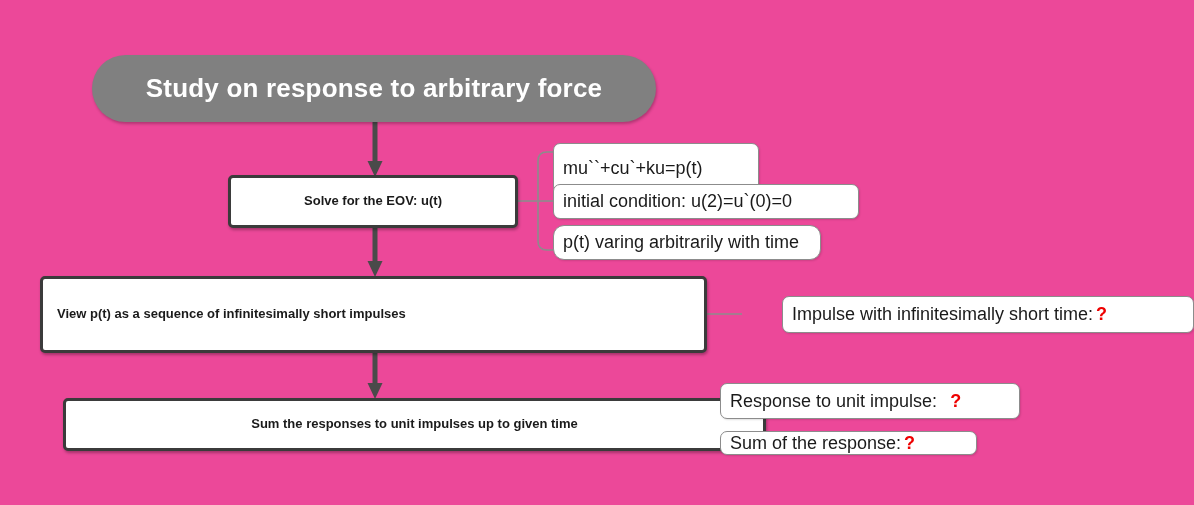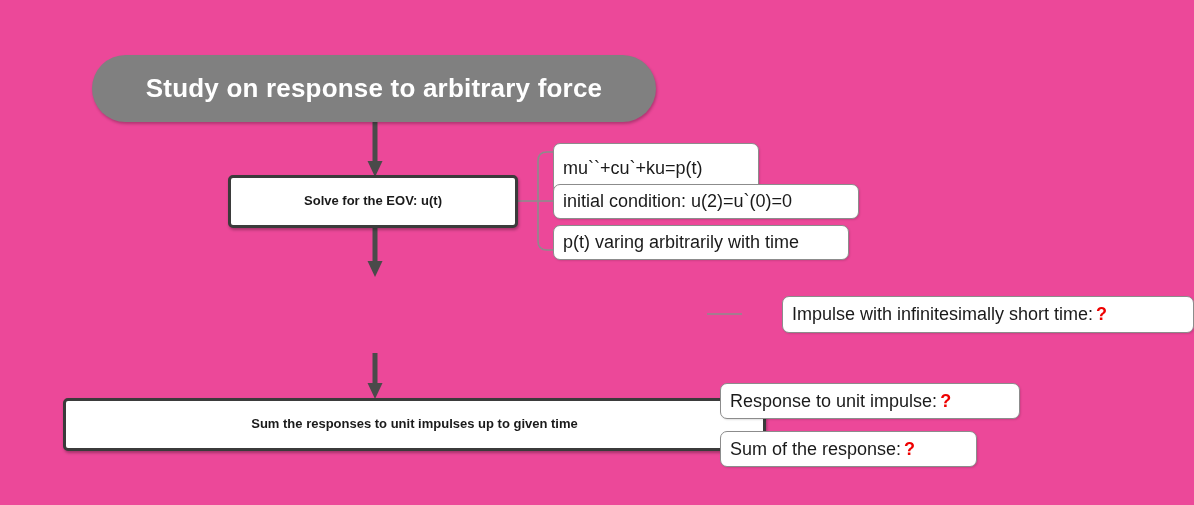--- a/index.html
+++ b/index.html
@@ -127,37 +127,40 @@
   </div>
 
   <div class="node notebox" style="left:553px; top:143px; width:206px; height:50px;">
     <span>mu``+cu`+ku=p(t)</span>
   </div>
 
   <div class="node notebox" style="left:553px; top:184px; width:306px; height:35px;">
     <span>initial condition: u(2)=u`(0)=0</span>
   </div>
 
-  <div class="node notebox" style="left:553px; top:225px; width:296px; height:35px;">
+  <div class="node notebox" style="left:553px; top:225px; width:268px; height:35px;border-radius:11px;">
     <span>p(t) varing arbitrarily with time</span>
   </div>
 
+  <div class="node mainbox left" style="left:40px; top:276px; width:667px; height:77px;">
+    <span class="txt">View p(t) as a sequence of infinitesimally short impulses</span>
+  </div>
 
   <div class="node notebox" style="left:782px; top:296px; width:412px; height:37px;">
     <span>Impulse with infinitesimally short time:</span>
     <span class="q">?</span>
   </div>
 
   <div class="node mainbox center" style="left:63px; top:398px; width:703px; height:53px;">
     <span class="txt">Sum the responses to unit impulses up to given time</span>
   </div>
 
-  <div class="node notebox" style="left:720px; top:383px; width:300px; height:36px;">
+  <div class="node notebox" style="left:720px; top:383px; width:300px; height:36px;gap:10px;">
     <span>Response to unit impulse:</span>
     <span class="q">?</span>
   </div>
 
-  <div class="node notebox" style="left:720px; top:431px; width:257px; height:36px;">
+  <div class="node notebox" style="left:720px; top:431px; width:257px; height:24px;">
     <span>Sum of the response:</span>
     <span class="q">?</span>
   </div>
 
 </div>
 
 </body></html>

